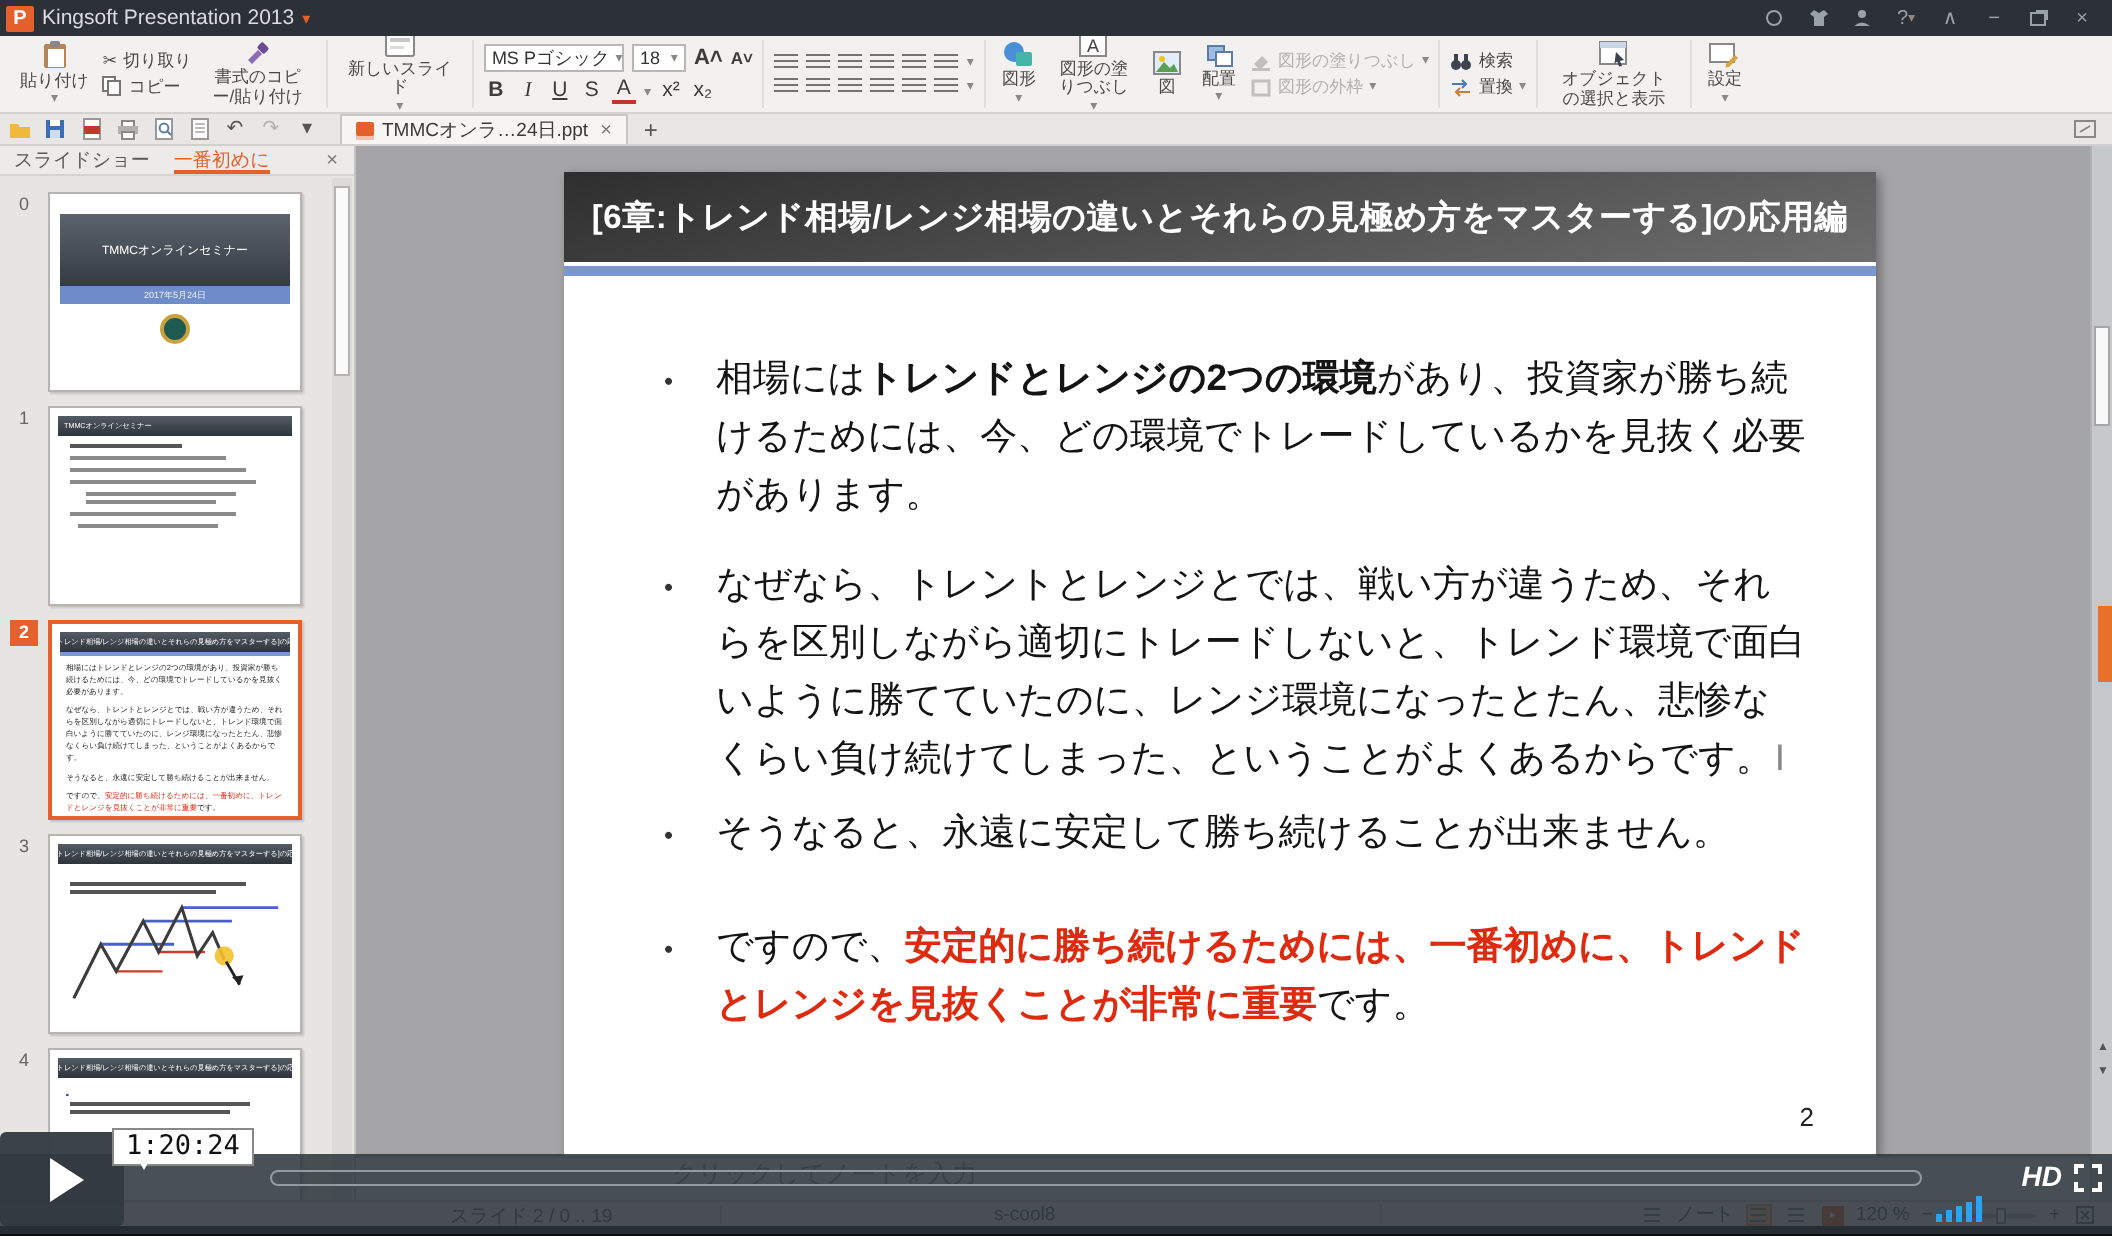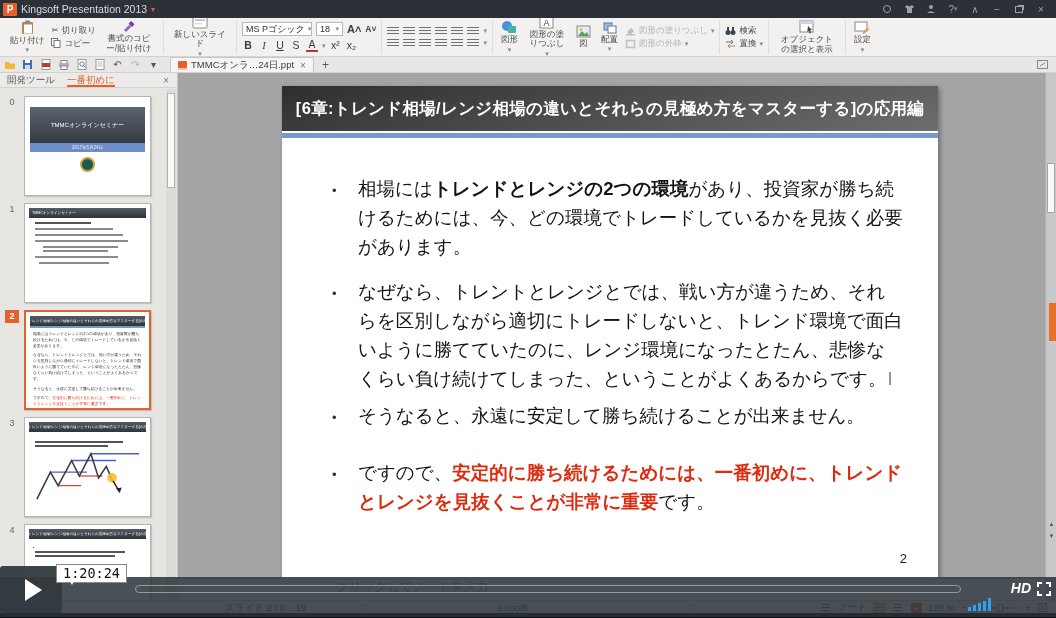--- a/index.html
+++ b/index.html
@@ -432,21 +432,21 @@
           <rect x="0.5" y="0.5" width="10" height="8" fill="none" stroke="#8a8886"></rect>
           <path d="M3 6 L8 3" stroke="#8a8886"></path>
         </svg>
       </span>
   </div>
 
   <div class="workspace">
 
     <div class="left-panel">
       <div class="panel-tabs">
-        <div class="panel-tab">開発ツール</div>
+        <div class="panel-tab">スライドショー</div>
         <div class="panel-tab active">一番初めに</div>
         <span class="panel-close">×</span>
       </div>
       <div class="thumbs">
 
         <div class="thumb-row">
           <div class="thumb-num"><b>0</b></div>
           <div class="thumb">
             <div class="mt-band">TMMCオンラインセミナー</div>
             <div class="mt-date">2017年5月24日</div>

